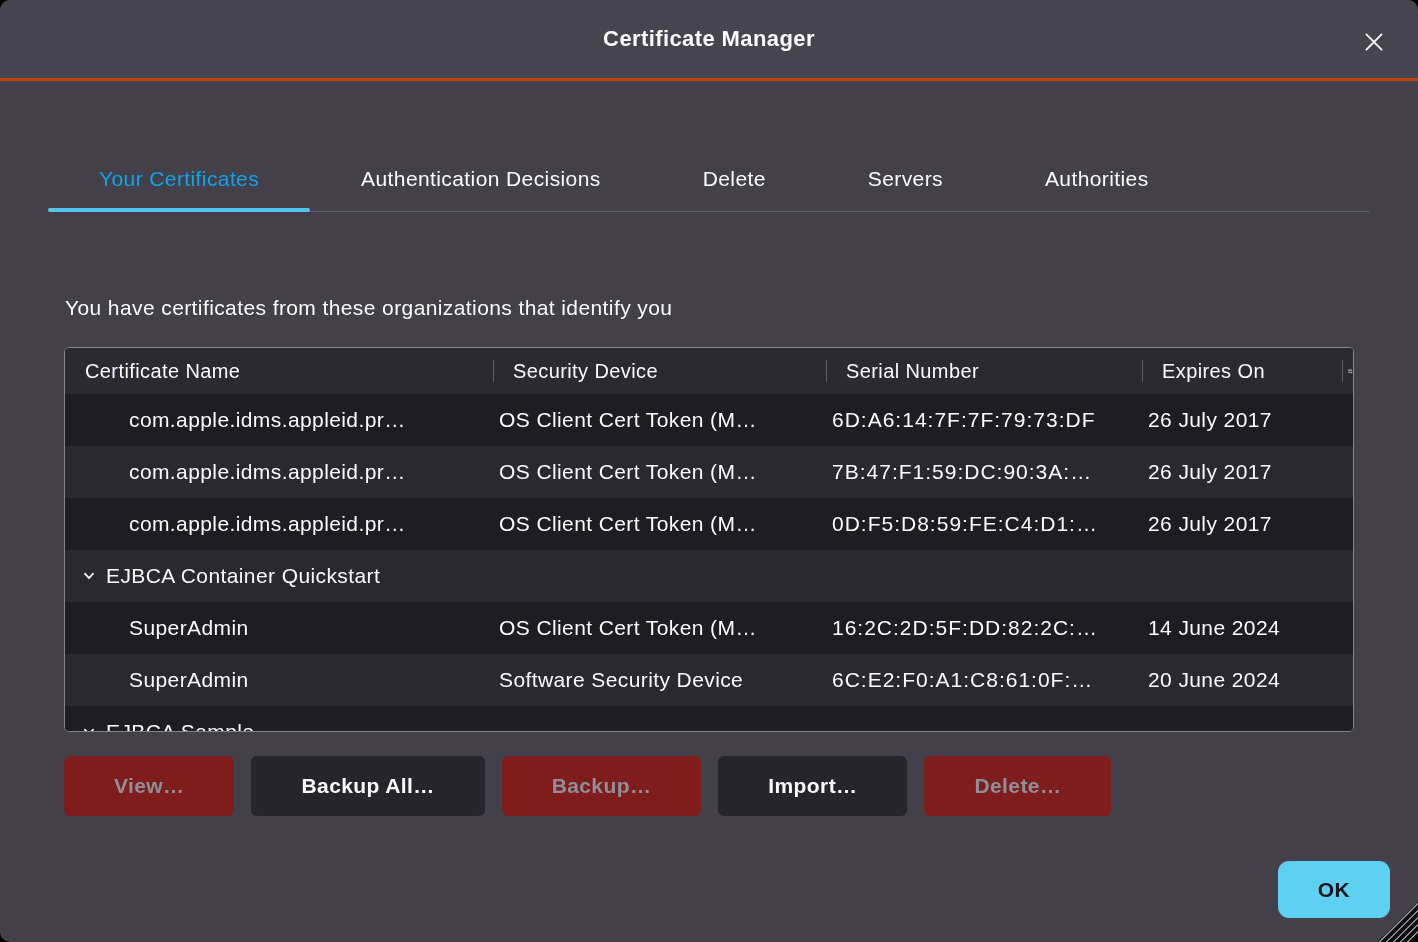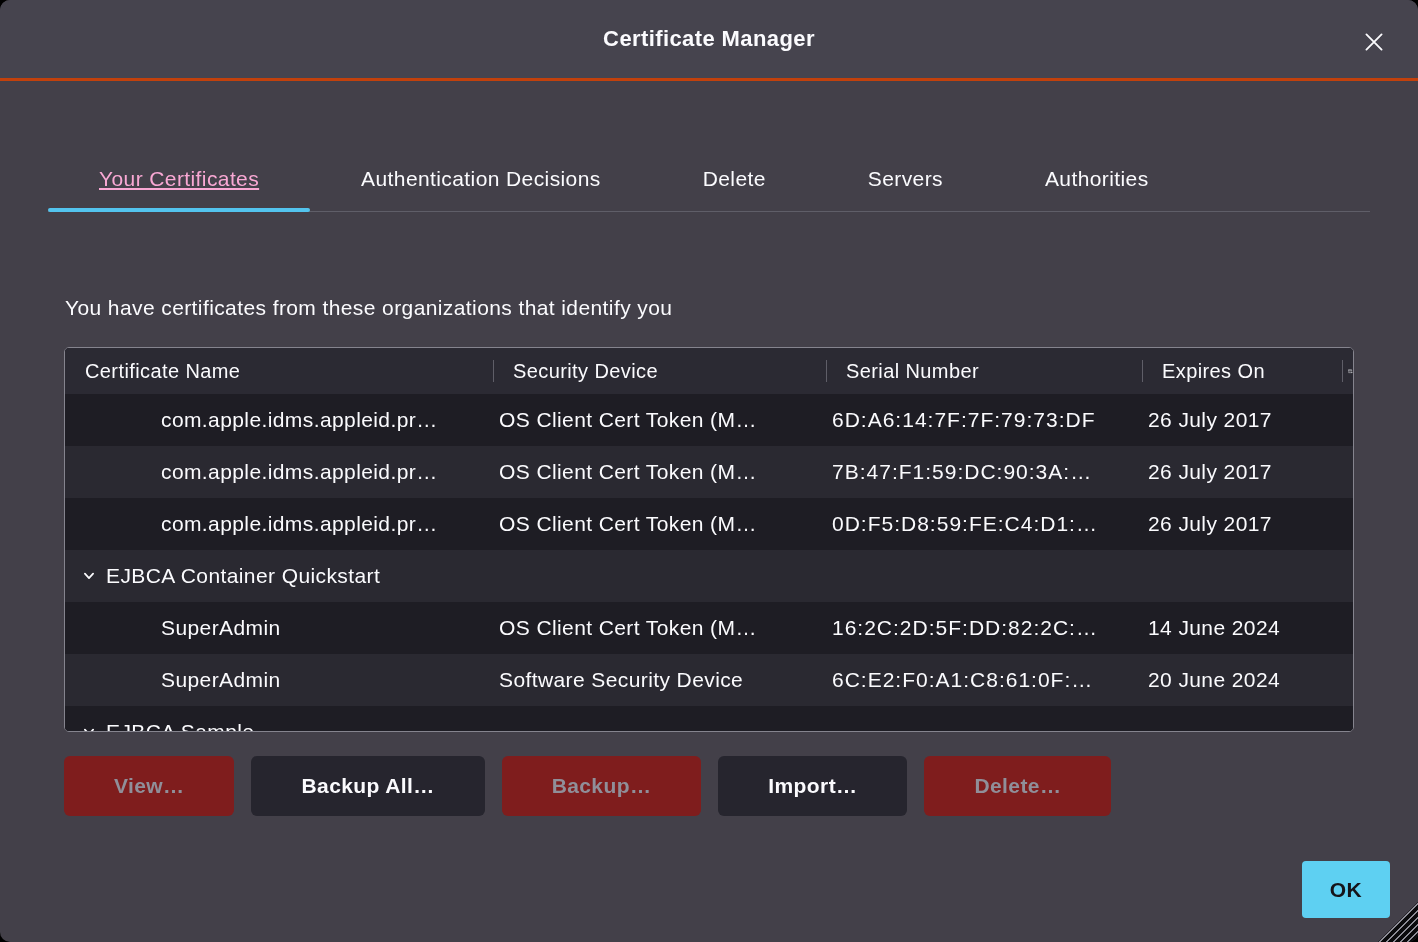--- a/index.html
+++ b/index.html
@@ -26,21 +26,21 @@
 
   
   .tabs {
     margin:52px 48px 0 48px; display:flex;
     border-bottom:1px solid #5f5e68;
   }
   .tab {
     position:relative; padding:34px 51px 20px 51px;
     font-size:21px; color:#fbfbfe; cursor:pointer; white-space:nowrap;
   }
-  .tab.active { color:#f9a8d4;text-decoration:underline; }
+  .tab.active { color:#0ea5e9; }
   .tab.active::after {
     content:""; position:absolute; left:0; right:0; bottom:-1px; height:4px;
     background:#53c4ee; border-radius:2px;
   }
 
   
   .description { margin:84px 65px 0 65px; font-size:21px; }
 
   
   .cert-table {
@@ -53,43 +53,43 @@
   .th { position:relative; padding-left:20px; white-space:nowrap; overflow:hidden; height:100%; display:flex; align-items:center; }
   .th.sep::before {
     content:""; position:absolute; left:0; top:12px; bottom:12px; width:1px; background:#5f5e68;
   }
   .th-picker { justify-content:flex-start; padding-left:6px; cursor:pointer; }
 
   .tr { height:52px; align-items:center; font-size:21px; cursor:default; }
   .tr.dark  { background:#1e1d24; }
   .tr.light { background:#2a2931; }
   .td { white-space:nowrap; overflow:hidden; padding-right:6px; }
-  .td.name    { padding-left:96px; }
+  .td.name    { padding-left:64px; }
   .td.device  { padding-left:6px; }
   .td.serial  { padding-left:6px; letter-spacing:1px; }
   .td.expires { padding-left:6px; }
   .group-cell {
     grid-column:1 / -1; display:flex; align-items:center; gap:10px;
     padding-left:17px; white-space:nowrap; overflow:hidden;
   }
 
   
   .actions { margin:24px 64px 0 64px; display:flex; gap:17px; }
   .action-btn {
     height:60px; padding:0 50px; border:none; border-radius:6px;
     font-family:inherit; font-size:21px; font-weight:600; letter-spacing:0.4px;
     white-space:nowrap;
   }
   .action-btn.enabled { background:#26252e; color:#fbfbfe; cursor:pointer; }
   .action-btn.disabled { background:#7f1d1d; color:#908f99; }
 
   
   .ok-btn {
-    position:absolute; right:28px; bottom:24px; width:88px; height:57px;
-    background:#5ed0f2; color:#15141a; border:none; border-radius:4px;
+    position:absolute; right:28px; bottom:24px; width:112px; height:57px;
+    background:#5ed0f2; color:#15141a; border:none; border-radius:11px;
     font-family:inherit; font-size:21px; font-weight:bold; cursor:pointer;
     letter-spacing:0.4px;
   }
 
   
   .resize-grip {
     position:absolute; right:0; bottom:0; width:40px; height:40px;
     clip-path:polygon(100% 0, 100% 100%, 0 100%);
     background:repeating-linear-gradient(135deg, #0a0a0c 0 3.5px, #8c8c95 3.5px 5px);
     cursor:nwse-resize;

